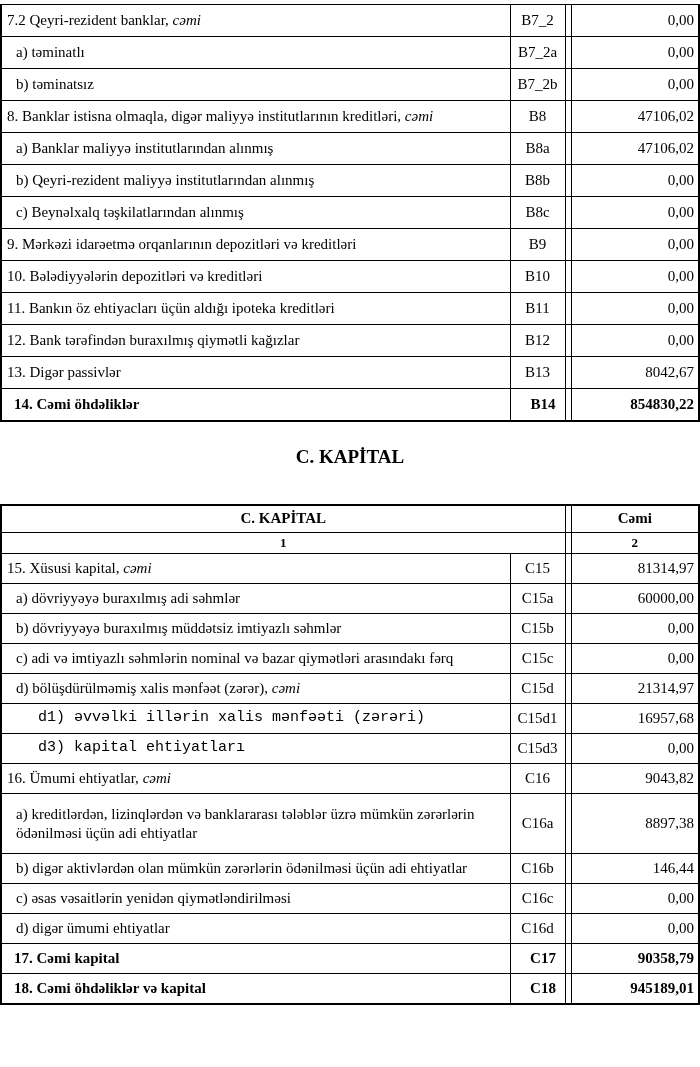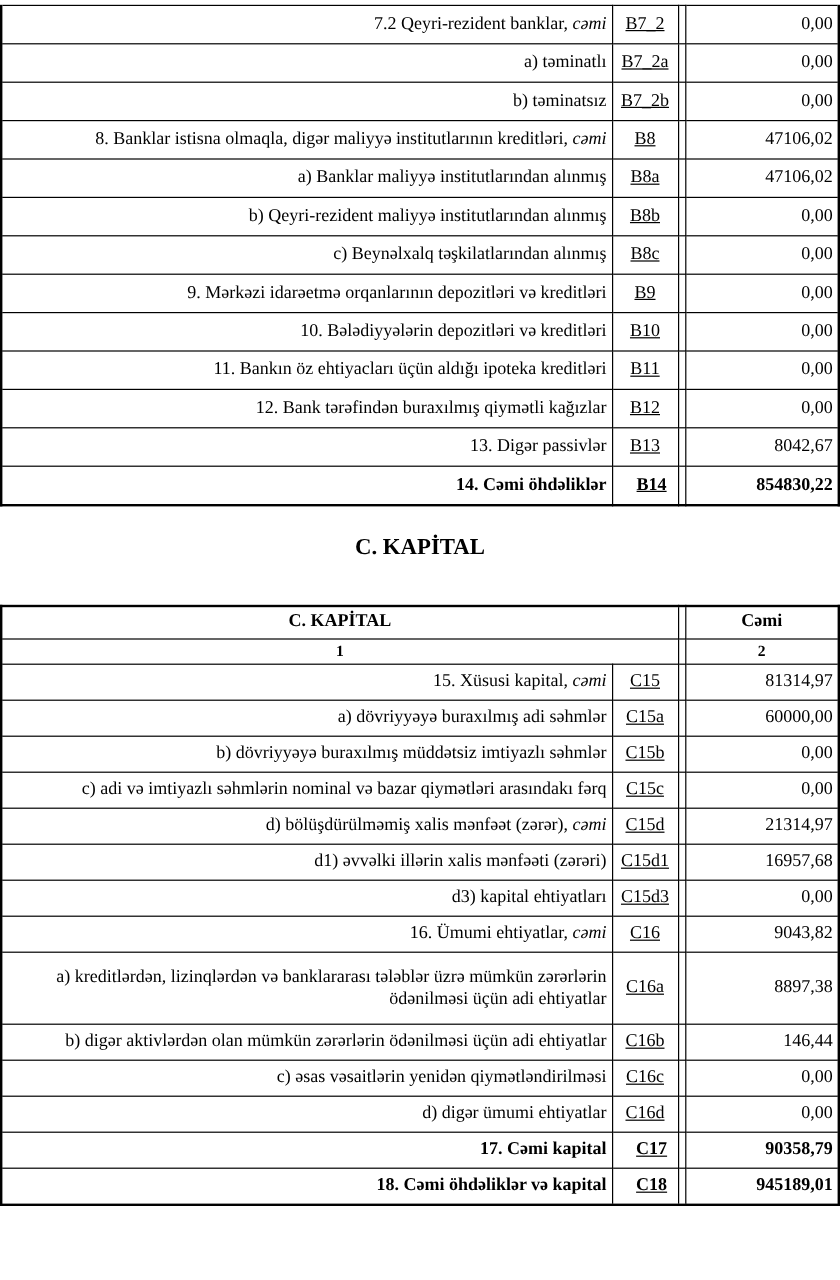--- a/index.html
+++ b/index.html
@@ -25,25 +25,25 @@
     line-height:1.25;
     vertical-align:middle;
     padding:1px 4px;
     overflow:hidden;
   }
   .fin-table tr { height:32px; }
   #capital-table tr { height:30px; }
   #capital-table tr.head-row { height:28px; }
   #capital-table tr.num-row { height:21px; }
   #capital-table tr.tall { height:60px; }
-  td.label { text-align:right; }
+  td.label { text-align:left; }
   td.ind0 { padding-left:5px; }
   td.ind1 { padding-left:14px; }
-  td.ind2 { padding-left:36px; }
-  td.code { text-align:center; padding:1px 1px;text-decoration:underline; }
+  td.ind2 { padding-left:36px;font-family:Liberation Mono, monospace; }
+  td.code { text-align:center; padding:1px 1px; }
   td.spacer { padding:0; }
   td.value { text-align:right; padding-right:4px;margin-left:18px; }
   tr.bold td { font-weight:bold;padding-left:12px; }
   td.head-title { text-align:center; font-weight:bold; }
   td.num-cell { text-align:center; font-weight:bold; font-size:13px; line-height:1.1; }
   .section-heading {
     text-align:center;
     font-weight:bold;
     font-size:19px;
     margin:24px 0 36px 0;

